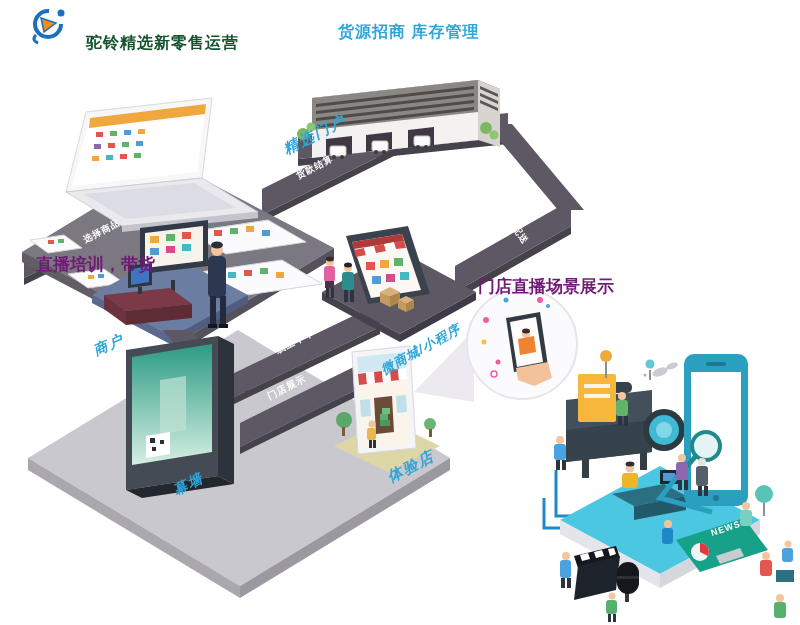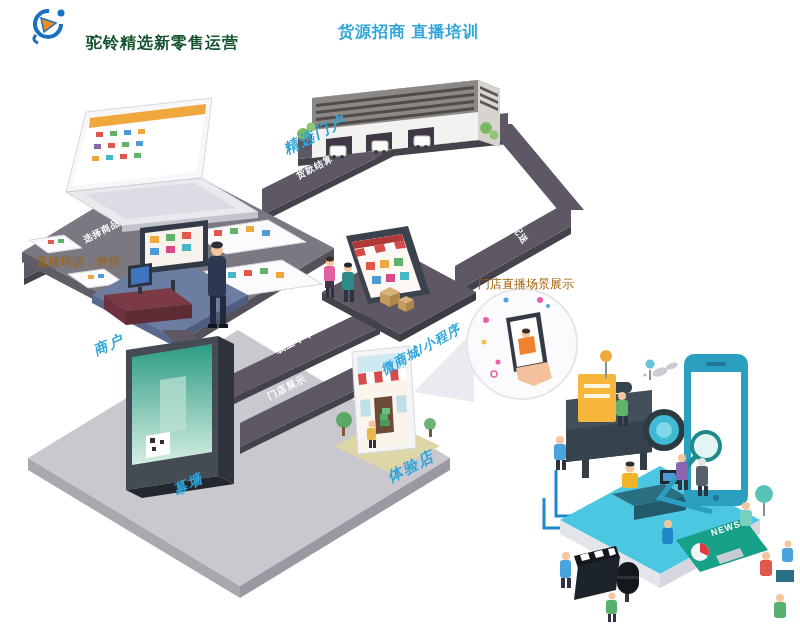--- a/index.html
+++ b/index.html
@@ -4,21 +4,21 @@
 <style>
   html,body{margin:0;padding:0;}
   body{width:800px;height:625px;background:#ffffff;overflow:hidden;
        font-family:"Liberation Sans","DejaVu Sans",sans-serif;}
   #canvas{position:relative;width:800px;height:625px;background:#fff;}
   svg{position:absolute;left:0;top:0;}
   .lbl{position:absolute;white-space:nowrap;transform-origin:left center;line-height:1;}
   .lbl-title{font-weight:bold;color:#14532d;font-size:16px;letter-spacing:1px;margin-top:21px;}
   .lbl-blue-h{font-weight:bold;color:#2ea6da;font-size:16px;letter-spacing:1px;}
   .lbl-blue{font-weight:bold;font-style:italic;color:#2ea6da;letter-spacing:2px;}
-  .lbl-red{font-weight:normal;color:#a16207;font-size:12px;}
+  .lbl-red{font-weight:bold;color:#701a75;font-size:17px;}
   .lbl-road{font-weight:bold;color:#ffffff;font-size:9px;letter-spacing:1px;}
   #logo{position:absolute;left:26px;top:4px;width:44px;height:44px;}
 </style>
 </head>
 <body>
 
 <div id="canvas">
 
 <svg width="800" height="625" viewBox="0 0 800 625">
   <defs>
@@ -400,21 +400,21 @@
 
 <div id="logo">
   <svg width="44" height="44" viewBox="0 0 44 44">
     <circle cx="22" cy="20" r="13" fill="none" stroke="#1a6fc0" stroke-width="4" stroke-dasharray="62 20"></circle>
     <path d="M15,14 L30,19 L18,28 Z" fill="#f08c1e" stroke="#1a6fc0" stroke-width="1.5"></path>
     <circle cx="35" cy="9" r="3.5" fill="#1a6fc0"></circle>
     <path d="M10,31 Q5,36 12,39" fill="none" stroke="#1a6fc0" stroke-width="3"></path>
   </svg>
 </div>
 <div class="lbl lbl-title" style="left:86px;top:14px;">驼铃精选新零售运营</div>
-<div class="lbl lbl-blue-h" style="left:338px;top:24px;">货源招商 直播培训</div>
+<div class="lbl lbl-blue-h" style="left:338px;top:24px;">货源招商 库存管理</div>
 
 <div class="lbl lbl-blue" style="left:284px;top:142px;font-size:15px;transform:rotate(-27deg);">精选门户</div>
 <div class="lbl lbl-road" style="left:297px;top:172px;transform:rotate(-27deg);">货款结算</div>
 <div class="lbl lbl-road" style="left:505px;top:150px;transform:rotate(55deg);">统一配送</div>
 <div class="lbl lbl-road" style="left:503px;top:206px;transform:rotate(55deg);">统一配送</div>
 <div class="lbl lbl-road" style="left:84px;top:236px;transform:rotate(-27deg);">选择商品</div>
 <div class="lbl lbl-red" style="left:36px;top:256px;">直播培训，带货</div>
 <div class="lbl lbl-blue" style="left:94px;top:344px;font-size:14px;transform:rotate(-24deg);">商户</div>
 <div class="lbl lbl-road" style="left:276px;top:346px;font-size:9.5px;transform:rotate(-27deg);">线上下单</div>
 <div class="lbl lbl-road" style="left:268px;top:392px;font-size:9.5px;transform:rotate(-27deg);">门店展示</div>

